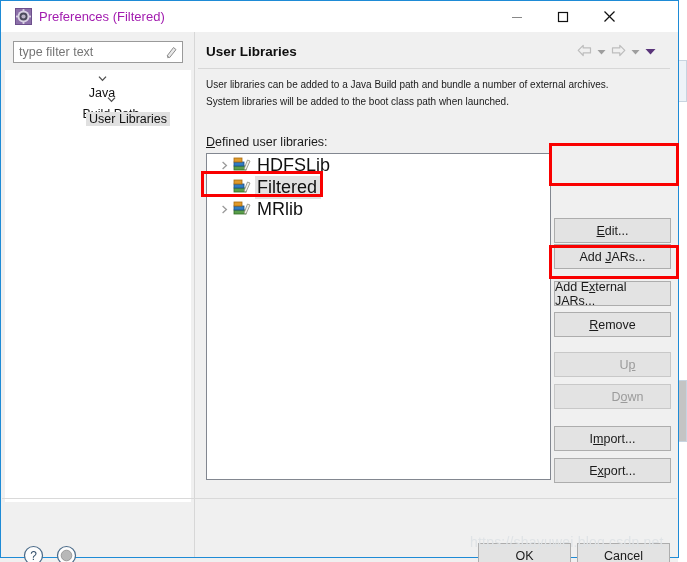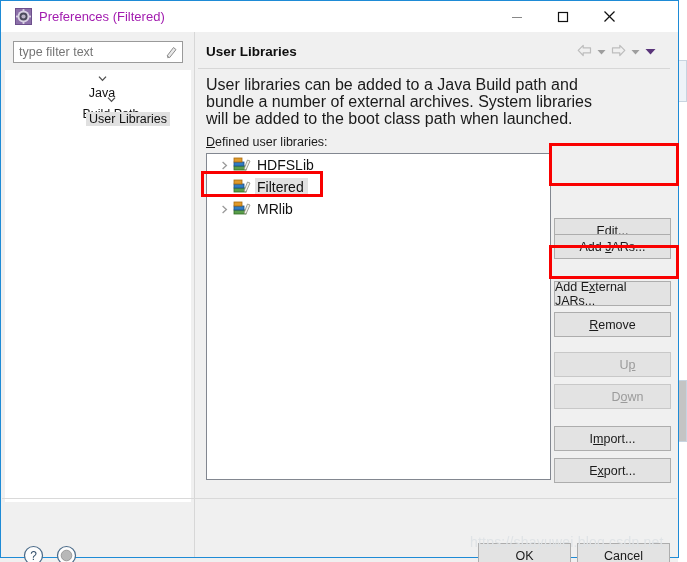--- a/index.html
+++ b/index.html
@@ -103,37 +103,37 @@
   #rp-nav{
     position:absolute; right:22px; top:12px;
     display:flex; align-items:center; gap:5px;
   }
   #rp-rule{
     position:absolute; left:197px; right:8px; top:36px; height:1px;
     background:#d7d7d7;
   }
   #rp-desc{
     position:absolute; left:205px; top:44px; width:405px;
-    font-size:16px; color:#1a1a1a; line-height:17px;
+    font-size:10px; color:#1a1a1a; line-height:17px;
   }
   #rp-label{
     position:absolute; left:205px; top:103px;
     font-size:12.5px; color:#1a1a1a;
   }
   #rp-label u{text-decoration:underline;}
 
   
   #liblist{
     position:absolute; left:205px; top:121px; width:345px; height:327px;
     background:#ffffff; border:1px solid #828790;
     box-sizing:border-box; overflow:hidden;
   }
   .lib-row{
     position:relative; height:22px; display:flex; align-items:center;
-    font-size:14px; color:#111; white-space:nowrap;
+    font-size:18px; color:#111; white-space:nowrap;
   }
   .lib-row .twisty{
     width:18px; height:18px; flex:0 0 18px;
     display:inline-flex; align-items:center; justify-content:center;
   }
   .lib-icon{width:18px;height:16px;flex:0 0 18px;margin-right:4px;}
   .lib-name{padding:1px 4px 1px 2px;}
   .lib-name.selected{background:#e2e2e2;}
 
   
@@ -355,21 +355,21 @@
             <path d="M13 13 L17 4 L14.5 3 L11 12 Z" fill="#f2f2ee" stroke="#8a8a7a" stroke-width="0.8"></path>
           </svg>
         </span>
         <span class="lib-name">MRlib</span>
       </div>
     </div>
 
     <div class="sbtn" style="top:186px;">
       <span><u>E</u>dit...</span>
     </div>
-    <div class="sbtn" style="top:202px;">
+    <div class="sbtn" style="top:212px;">
       <span>Add <u>J</u>ARs...</span>
     </div>
     <div class="sbtn" style="top:249px;">
       <span>Add E<u>x</u>ternal JARs...</span>
     </div>
     <div class="sbtn" style="top:280px;">
       <span><u>R</u>emove</span>
     </div>
     <div class="sbtn disabled" style="top:320px;">
       <span>U<u>p</u></span>

